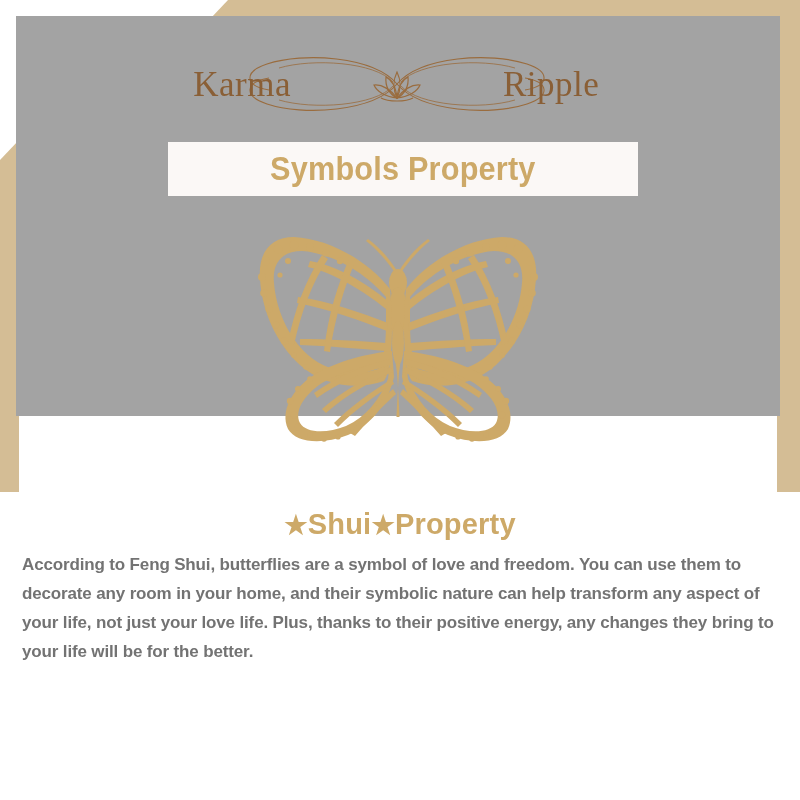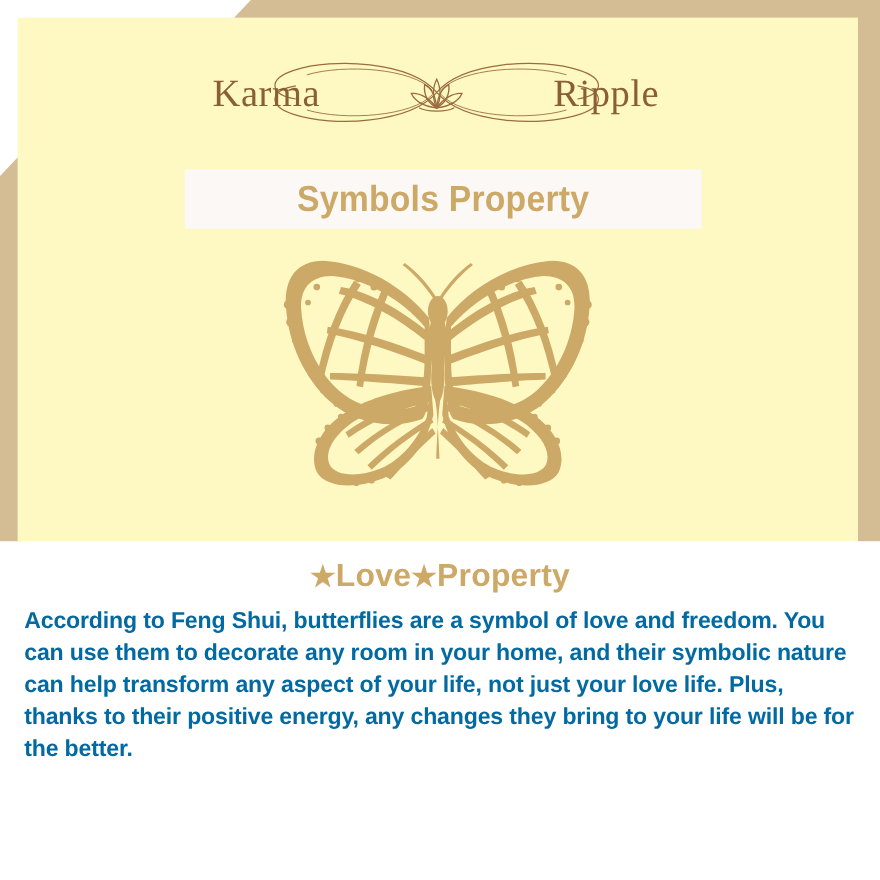--- a/index.html
+++ b/index.html
@@ -47,22 +47,22 @@
     left: 0; bottom: 0;
     width: 640px; height: 24px;
     background: #D4BD95;
     clip-path: polygon(0 0, 618px 0, 640px 24px, 0 24px);
   }
 
   
   .panel {
     position: absolute;
     left: 16px; top: 16px;
-    width: 764px; height: 476px;
-    background: #fef9c3;
+    width: 764px; height: 400px;
+    background: #a3a3a3;
   }
 
   
   .brand {
     position: absolute;
     left: 0; top: 28px;
     width: 764px;
     height: 82px;
     display: flex;
     align-items: center;
@@ -72,21 +72,21 @@
   .brand-word {
     font-family: "Liberation Serif", serif;
     font-size: 35px;
     letter-spacing: 0.5px;
     fill: #8A5F36;
   }
 
   
   .title-band {
     position: absolute;
-    left: 152px; top: 138px;
+    left: 152px; top: 126px;
     width: 470px; height: 54px;
     background: #FBF8F6;
     display: flex;
     align-items: center;
     justify-content: center;
   }
   .title-text {
     font-family: "Liberation Sans Narrow", "Liberation Sans", sans-serif;
     font-weight: bold;
     font-size: 33px;
@@ -152,23 +152,23 @@
     white-space: nowrap;
   }
   .subhead .star { font-size: 26px; }
 
   .body-copy {
     position: absolute;
     left: 22px; top: 58px;
     width: 762px;
     font-family: "Liberation Sans", sans-serif;
     font-weight: bold;
-    font-size: 21px;
+    font-size: 17px;
     line-height: 29px;
-    color: #0369a1;
+    color: #737373;
     letter-spacing: -0.15px;
     text-align: left;
   }
 </style>
 </head>
 <body>
 
 <div id="poster">
 
   <div class="gold-top"></div>
@@ -321,18 +321,18 @@
           <circle cx="268" cy="148" r="2.8"></circle>
         </g>
       </svg>
     </div>
 
 
   </div>
 
   <div class="text-region">
     <div class="subhead">
-      <span class="star">★</span><span>Love</span><span class="star">★</span><span>Property</span>
+      <span class="star">★</span><span>Shui</span><span class="star">★</span><span>Property</span>
     </div>
     <p class="body-copy">According to Feng Shui, butterflies are a symbol of love and freedom. You can use them to decorate any room in your home, and their symbolic nature can help transform any aspect of your life, not just your love life. Plus, thanks to their positive energy, any changes they bring to your life will be for the better.</p>
   </div>
 
 </div>
 
 </body></html>

